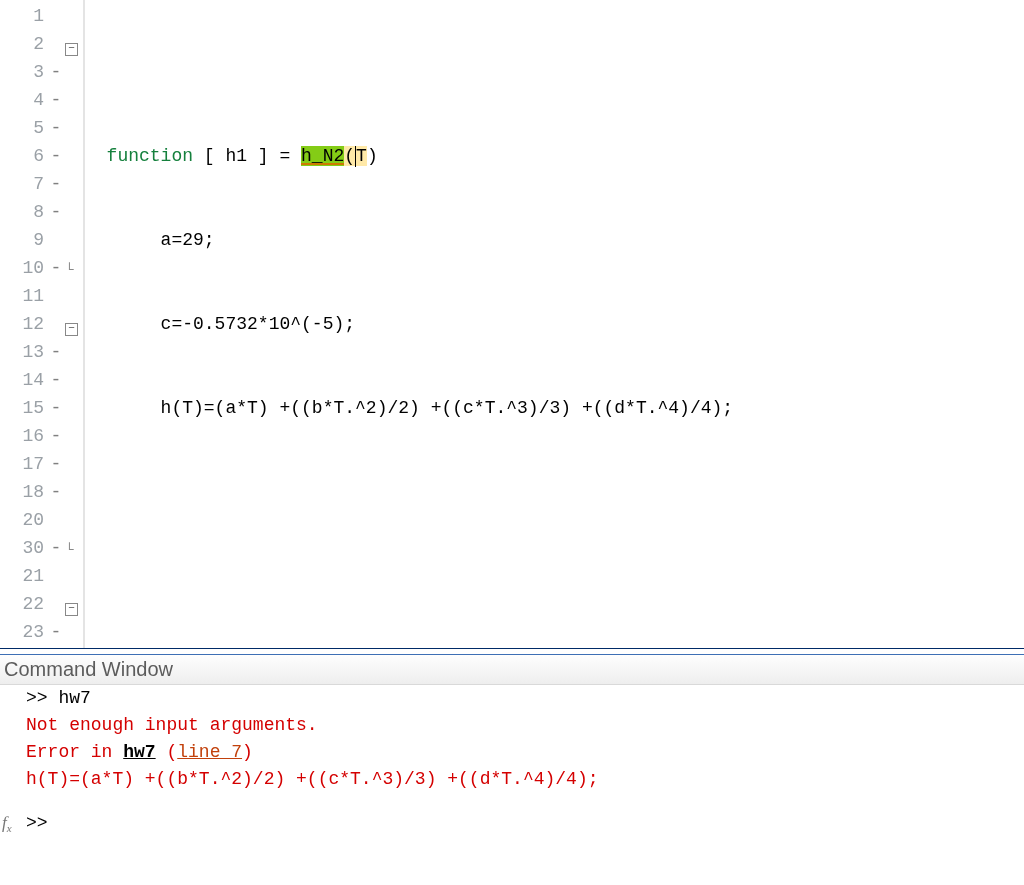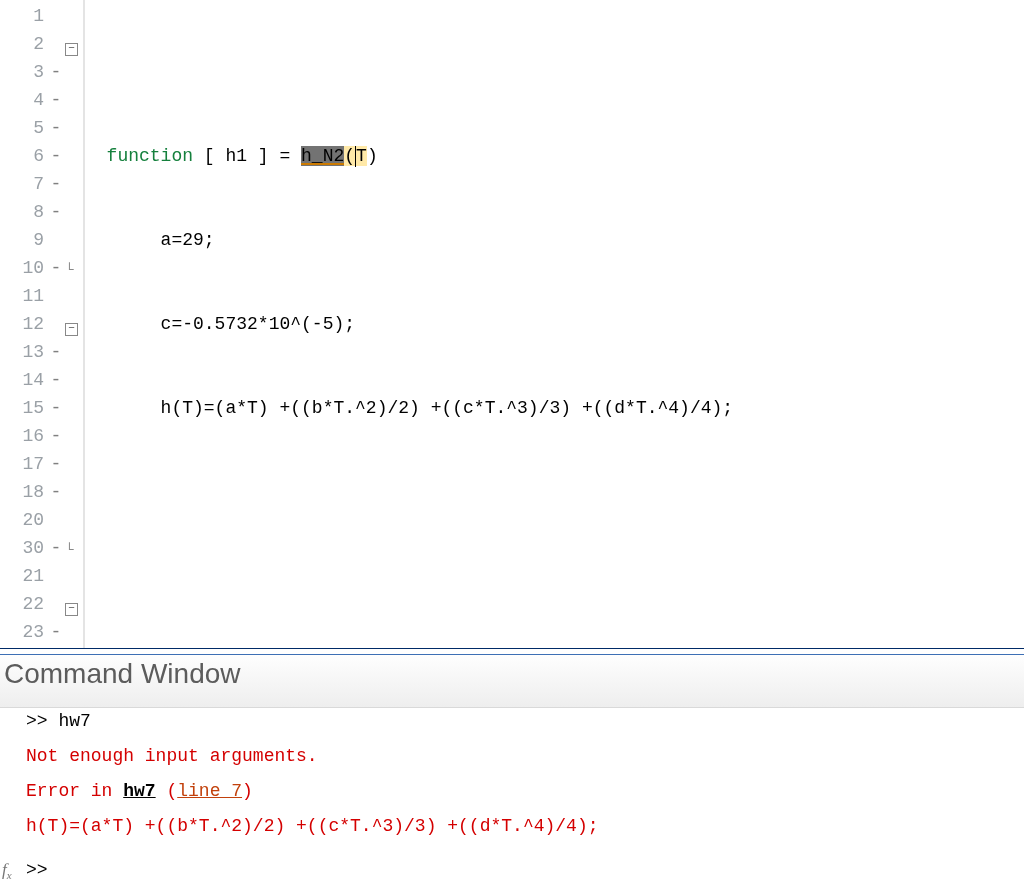--- a/index.html
+++ b/index.html
@@ -12,26 +12,26 @@
   .foldcol{width:18px;line-height:28px;font-size:14px;color:#808080;padding-top:2px;}
   .foldcol div{height:28px;text-align:left;position:relative;}
   .foldbox{display:inline-block;width:11px;height:11px;border:1px solid #888;font-size:11px;line-height:9px;text-align:center;color:#555;position:relative;top:3px;}
   .foldend{color:#888;font-size:14px;position:relative;top:2px;}
   .sep{width:2px;background:#e4e4e4;}
   .code{flex:1;line-height:28px;font-size:18px;padding-top:2px;white-space:pre;position:relative;}
   .code div.ln{height:28px;}
   .kw{color:#15803d;}
   .fname{color:#000;text-decoration:underline;text-decoration-color:#cc7a00;text-decoration-thickness:2px;text-underline-offset:2px;}
   .hlwarn{background:#ffe9a8;}
-  .hlsel{background:#737373;}
+  .hlsel{background:#84cc16;}
   .cursor{display:inline-block;width:0;border-left:1px solid #000;height:21px;vertical-align:text-bottom;margin:0;position:relative;top:1px;}
   .divider{height:5px;border-top:1px solid #002a66;border-bottom:1px solid #3d6fb5;background:#fff;}
-  .cw-title{font-family:"Helvetica Neue",Arial,sans-serif;color:#5c5c5c;font-size:28px;padding:3px 4px 17px 4px;background:linear-gradient(#fefefe,#eeeeee);border-bottom:1px solid #d9d9d9;}
+  .cw-title{font-family:"Helvetica Neue",Arial,sans-serif;color:#5c5c5c;font-size:20px;padding:3px 4px 3px 4px;background:linear-gradient(#fefefe,#eeeeee);border-bottom:1px solid #d9d9d9;}
   .cw{padding:0 0 0 2px;font-size:18px;line-height:27px;}
-  .err{color:#d40000;margin-top:8px;}
+  .err{color:#d40000;}
   .errlink{color:#000000;font-weight:bold;text-decoration:underline;}
   .errlinklight{color:#c2410c;text-decoration:underline;}
   .fx{display:inline-block;width:24px;font-style:italic;font-family:Georgia,serif;font-size:17px;color:#777;}
   .fx sub{font-size:11px;font-style:italic;}
   .cwline{padding-left:24px;}
   .cwprompt{padding-left:0;}
 </style>
 </head>
 <body>
 

